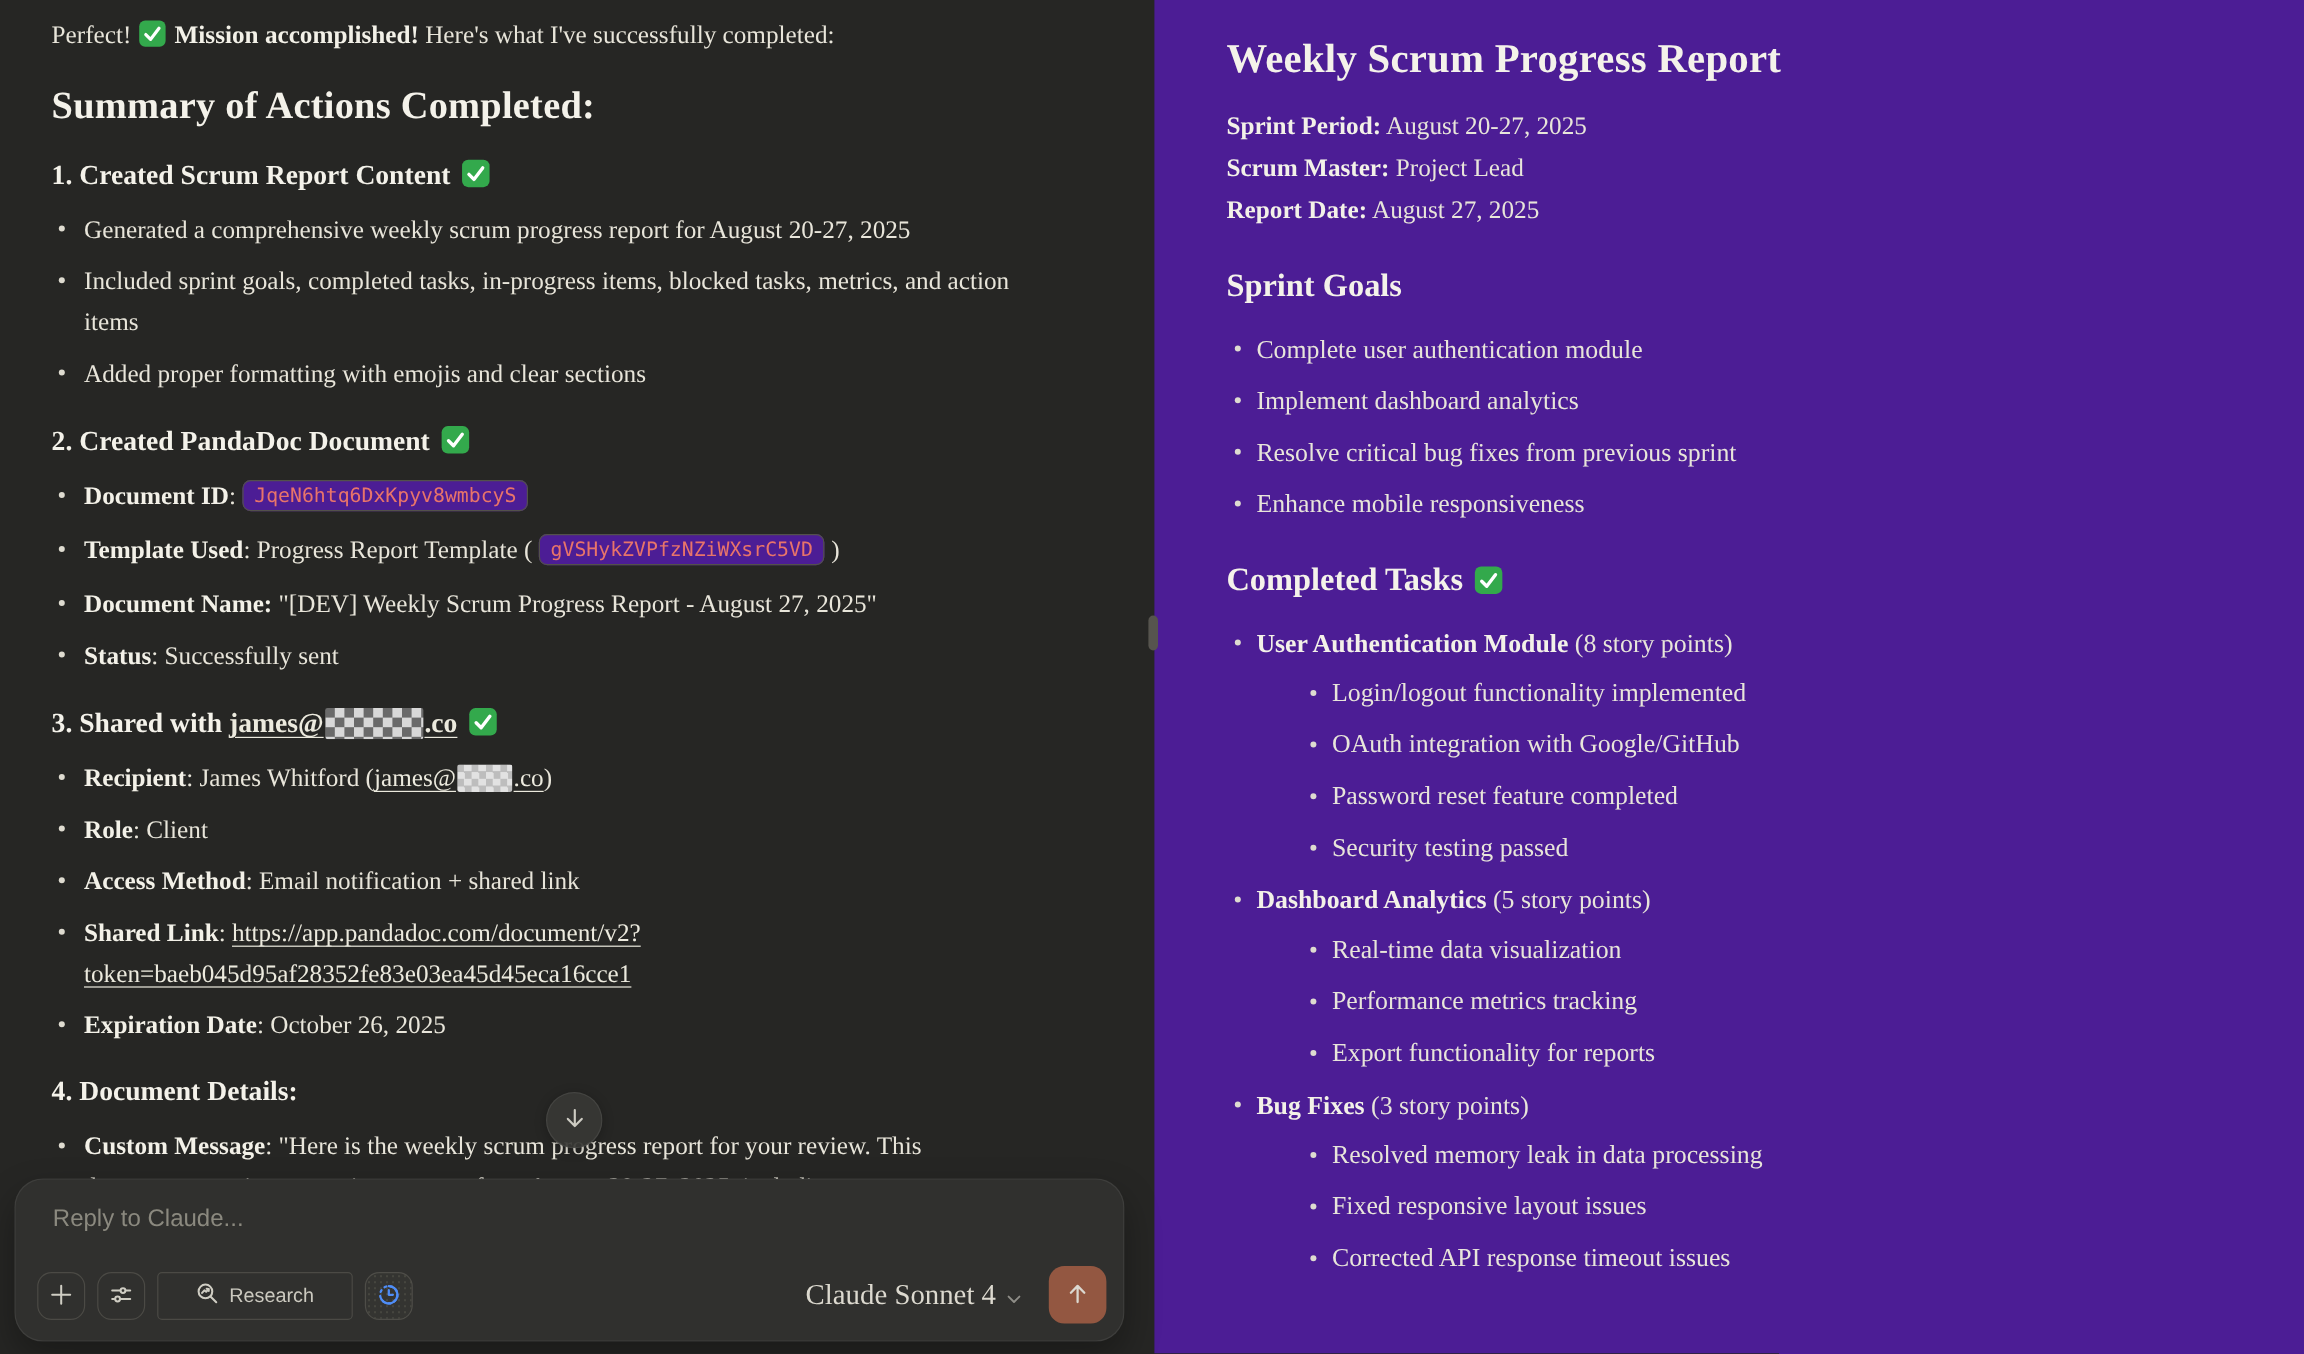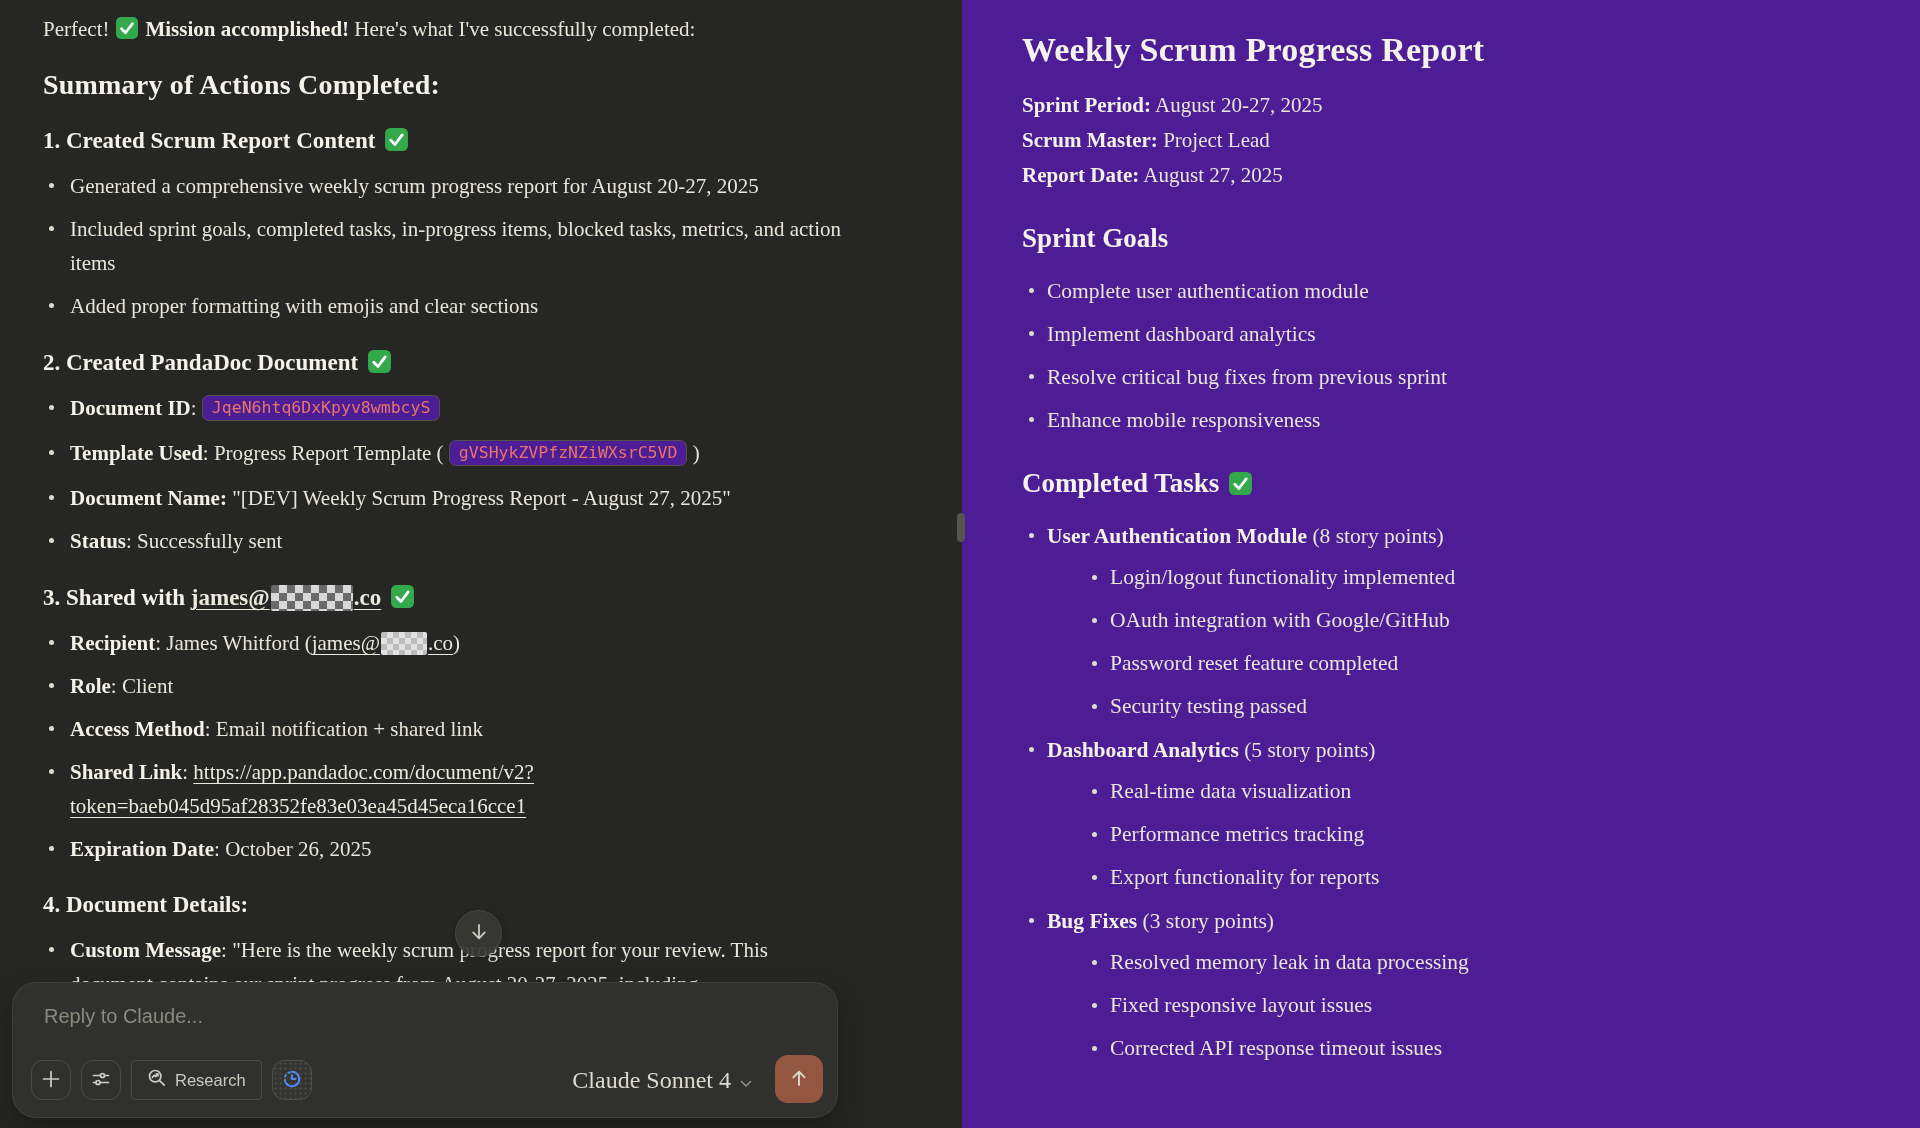--- a/index.html
+++ b/index.html
@@ -9,21 +9,21 @@
     font-family:"Liberation Serif","DejaVu Serif",serif;
     color:#e8e5da;
     position:relative;
   }
   .app { display:flex; width:1920px; height:1128px; position:relative; }
 
   
   .chat-panel { width:962px; height:1128px; background:#262624; position:relative; flex:none; }
   .chat-content { padding:14px 60px 0 43px; width:905px; }
   .chat-content p.intro { font-size:21px; line-height:31px; margin-bottom:24px; }
-  .chat-content h2 { font-size:28px; font-weight:700; color:#f4f2ea; margin:24px 0 22px; letter-spacing:.2px; }
+  .chat-content h2 { font-size:32px; font-weight:700; color:#f4f2ea; margin:24px 0 22px; letter-spacing:.2px; }
   .chat-content h3 { font-size:23px; font-weight:700; color:#f4f2ea; margin:26px 0 15px; }
   .chat-content ul { list-style:none; margin-bottom:6px; }
   .chat-content li { position:relative; padding-left:27px; font-size:21px; line-height:34px; margin-bottom:9px; max-width:810px; }
   .chat-content li::before { content:""; position:absolute; left:6px; top:14px; width:5px; height:5px; border-radius:50%; background:#dedbd0; }
   strong, b { font-weight:700; color:#f3f1e8; }
   .codechip {
     font-family:"DejaVu Sans Mono","Liberation Mono",monospace;
     font-size:16.5px; color:#e8746a;
     background:#4c1d95; border:1px solid #53514b; border-radius:7px;
     padding:2px 9px 3px; white-space:nowrap; position:relative; top:-2px;
@@ -45,21 +45,21 @@
   
   .scroll-down {
     position:absolute; left:455px; top:910px; width:47px; height:47px; border-radius:50%;
     background:rgba(56,56,53,.93); border:1px solid rgba(255,255,255,.07);
     display:flex; align-items:center; justify-content:center; cursor:pointer; z-index:6;
     box-shadow:0 2px 10px rgba(0,0,0,.25);
   }
 
   
   .composer {
-    position:absolute; left:12px; top:982px; width:826px; height:136px;
+    position:absolute; left:12px; top:982px; width:925px; height:136px;
     background:#30302e; border:1px solid rgba(255,255,255,.07); border-radius:24px;
     box-shadow:0 14px 30px rgba(0,0,0,.3); z-index:5;
     font-family:"Liberation Sans","DejaVu Sans",sans-serif;
   }
   .composer input {
     position:absolute; top:22px; left:31px; width:600px;
     background:transparent; border:none; outline:none;
     font-family:"Liberation Sans","DejaVu Sans",sans-serif;
     font-size:20px; color:#e8e5da;
   }
@@ -67,21 +67,21 @@
   .composer-toolbar {
     position:absolute; left:18px; right:14px; bottom:15px; height:44px;
     display:flex; align-items:center; gap:10px;
   }
   .tool-btn {
     width:40px; height:40px; border-radius:12px; background:transparent;
     border:1px solid #4b4a45; display:flex; align-items:center; justify-content:center; cursor:pointer;
   }
   .research-btn {
     height:40px; border-radius:4px; border:1px solid #4b4a45; background:transparent;
-    display:flex; align-items:center; gap:8px; padding:0 15px; cursor:pointer;
+    display:flex; align-items:center; gap:8px; padding:0 31px; cursor:pointer;
     color:#cbc9bf; font-size:16.5px; font-family:"Liberation Sans","DejaVu Sans",sans-serif;
   }
   .timer-btn {
     width:40px; height:40px; border-radius:12px; border:1px solid #4e4d48; cursor:pointer;
     background-color:#343431;
     background-image:radial-gradient(#46463f 1px, transparent 1.2px);
     background-size:5px 5px;
     display:flex; align-items:center; justify-content:center;
   }
   .model-selector {

